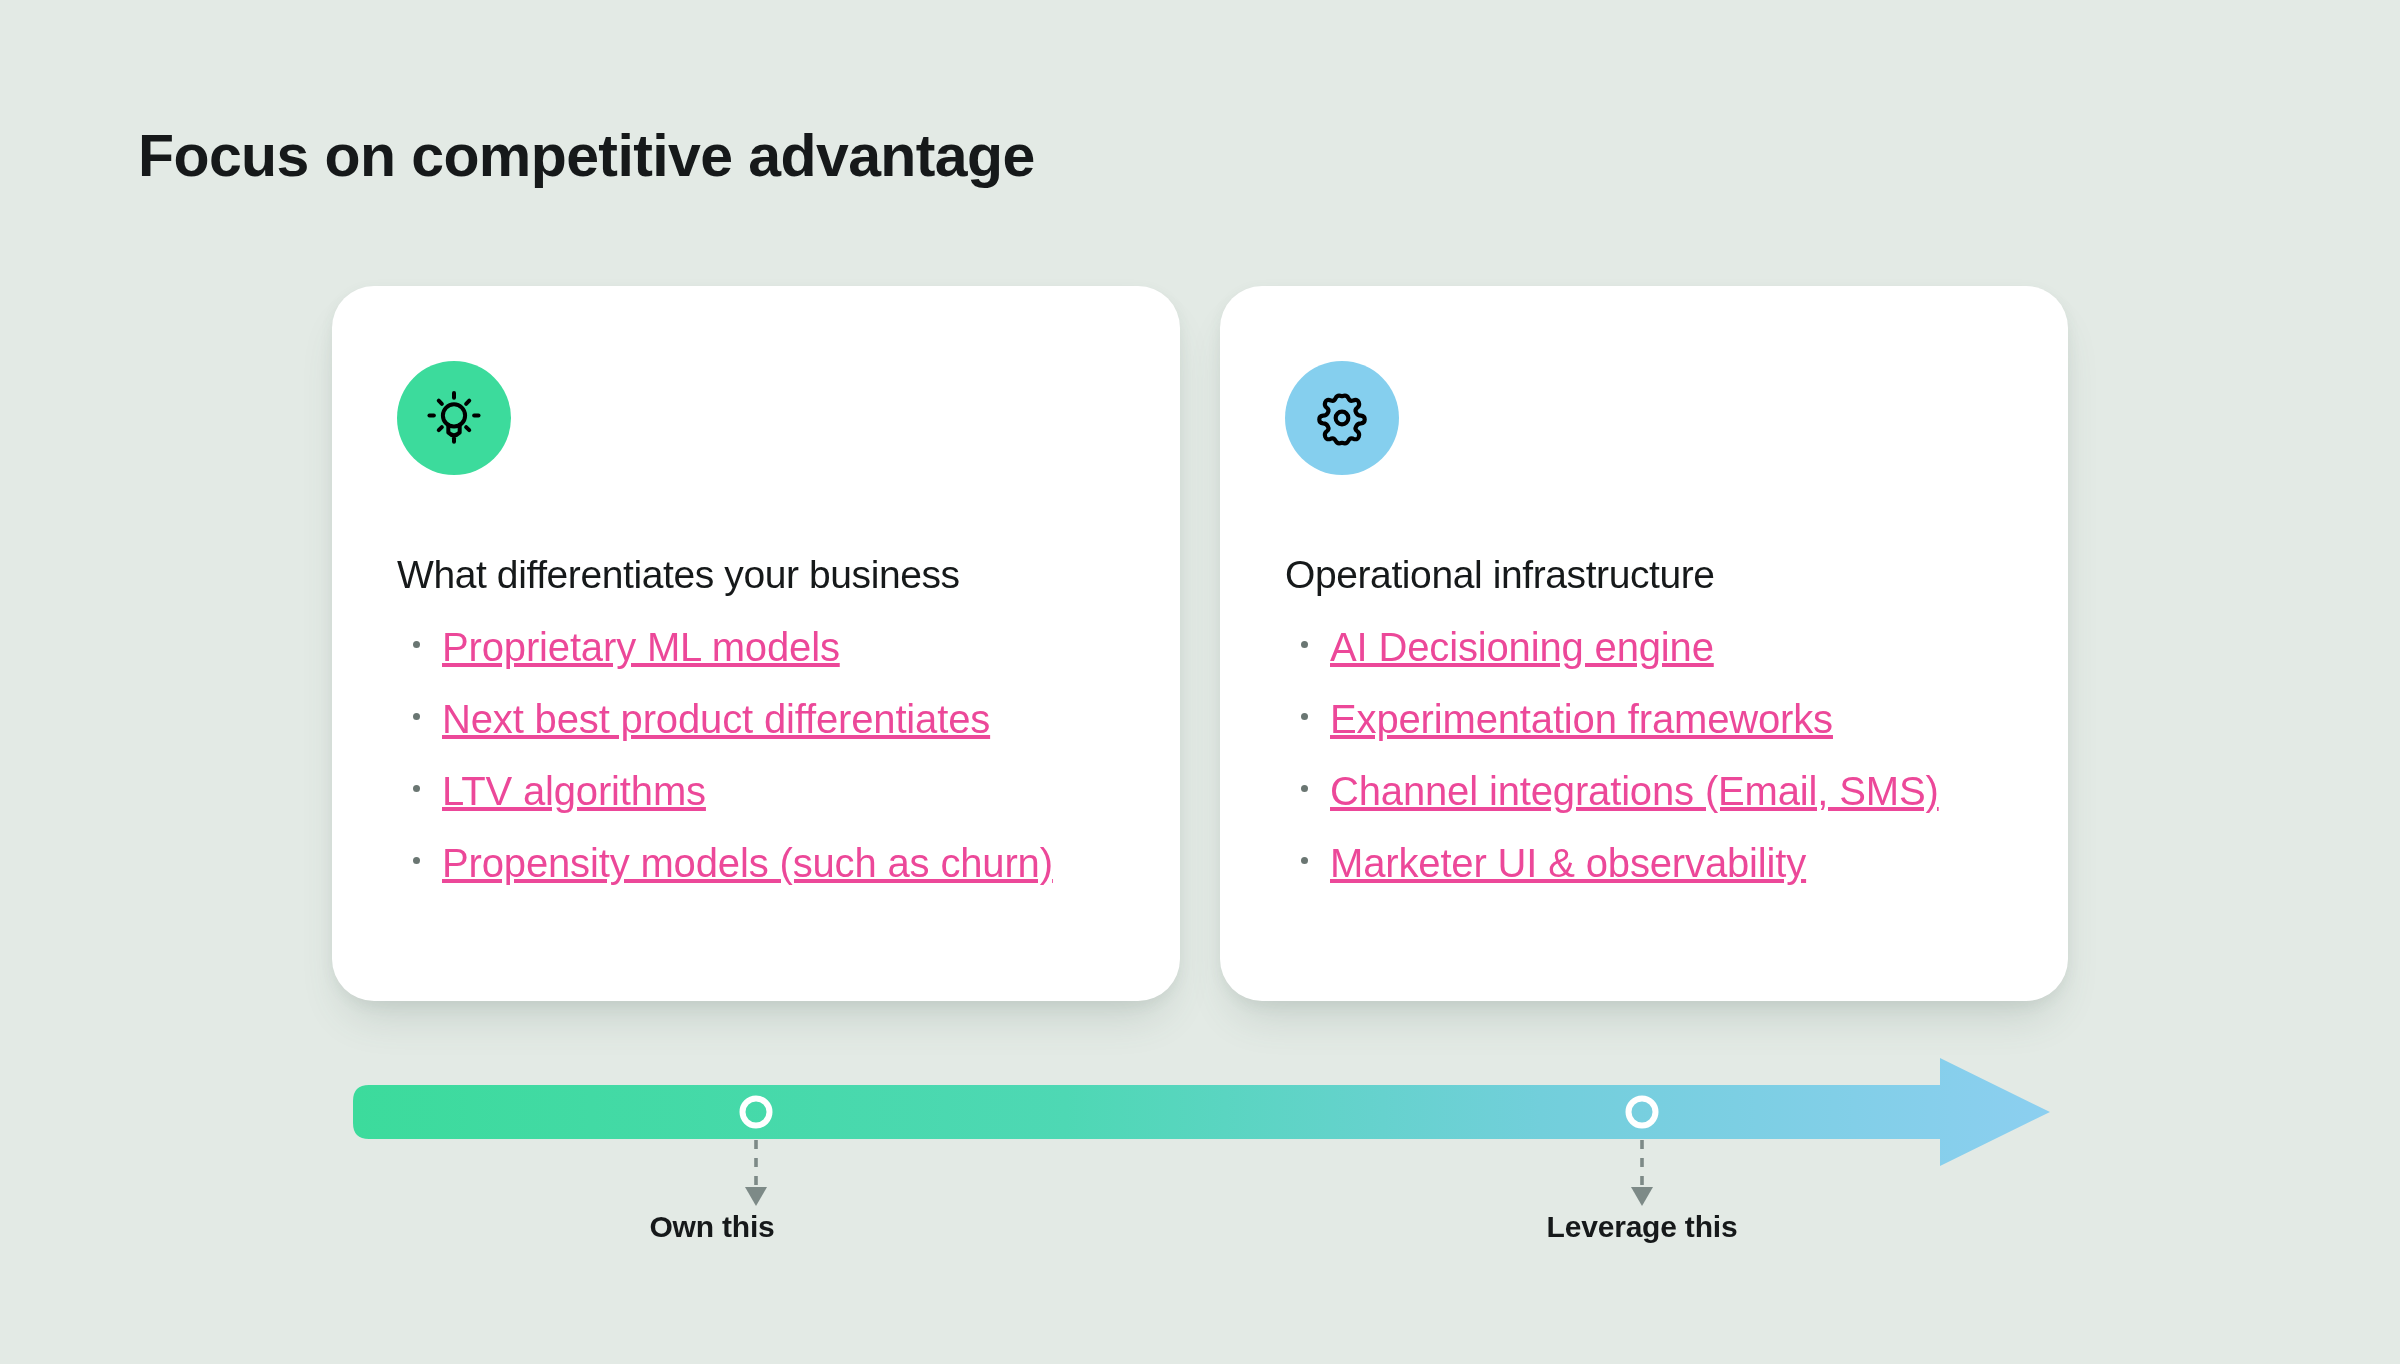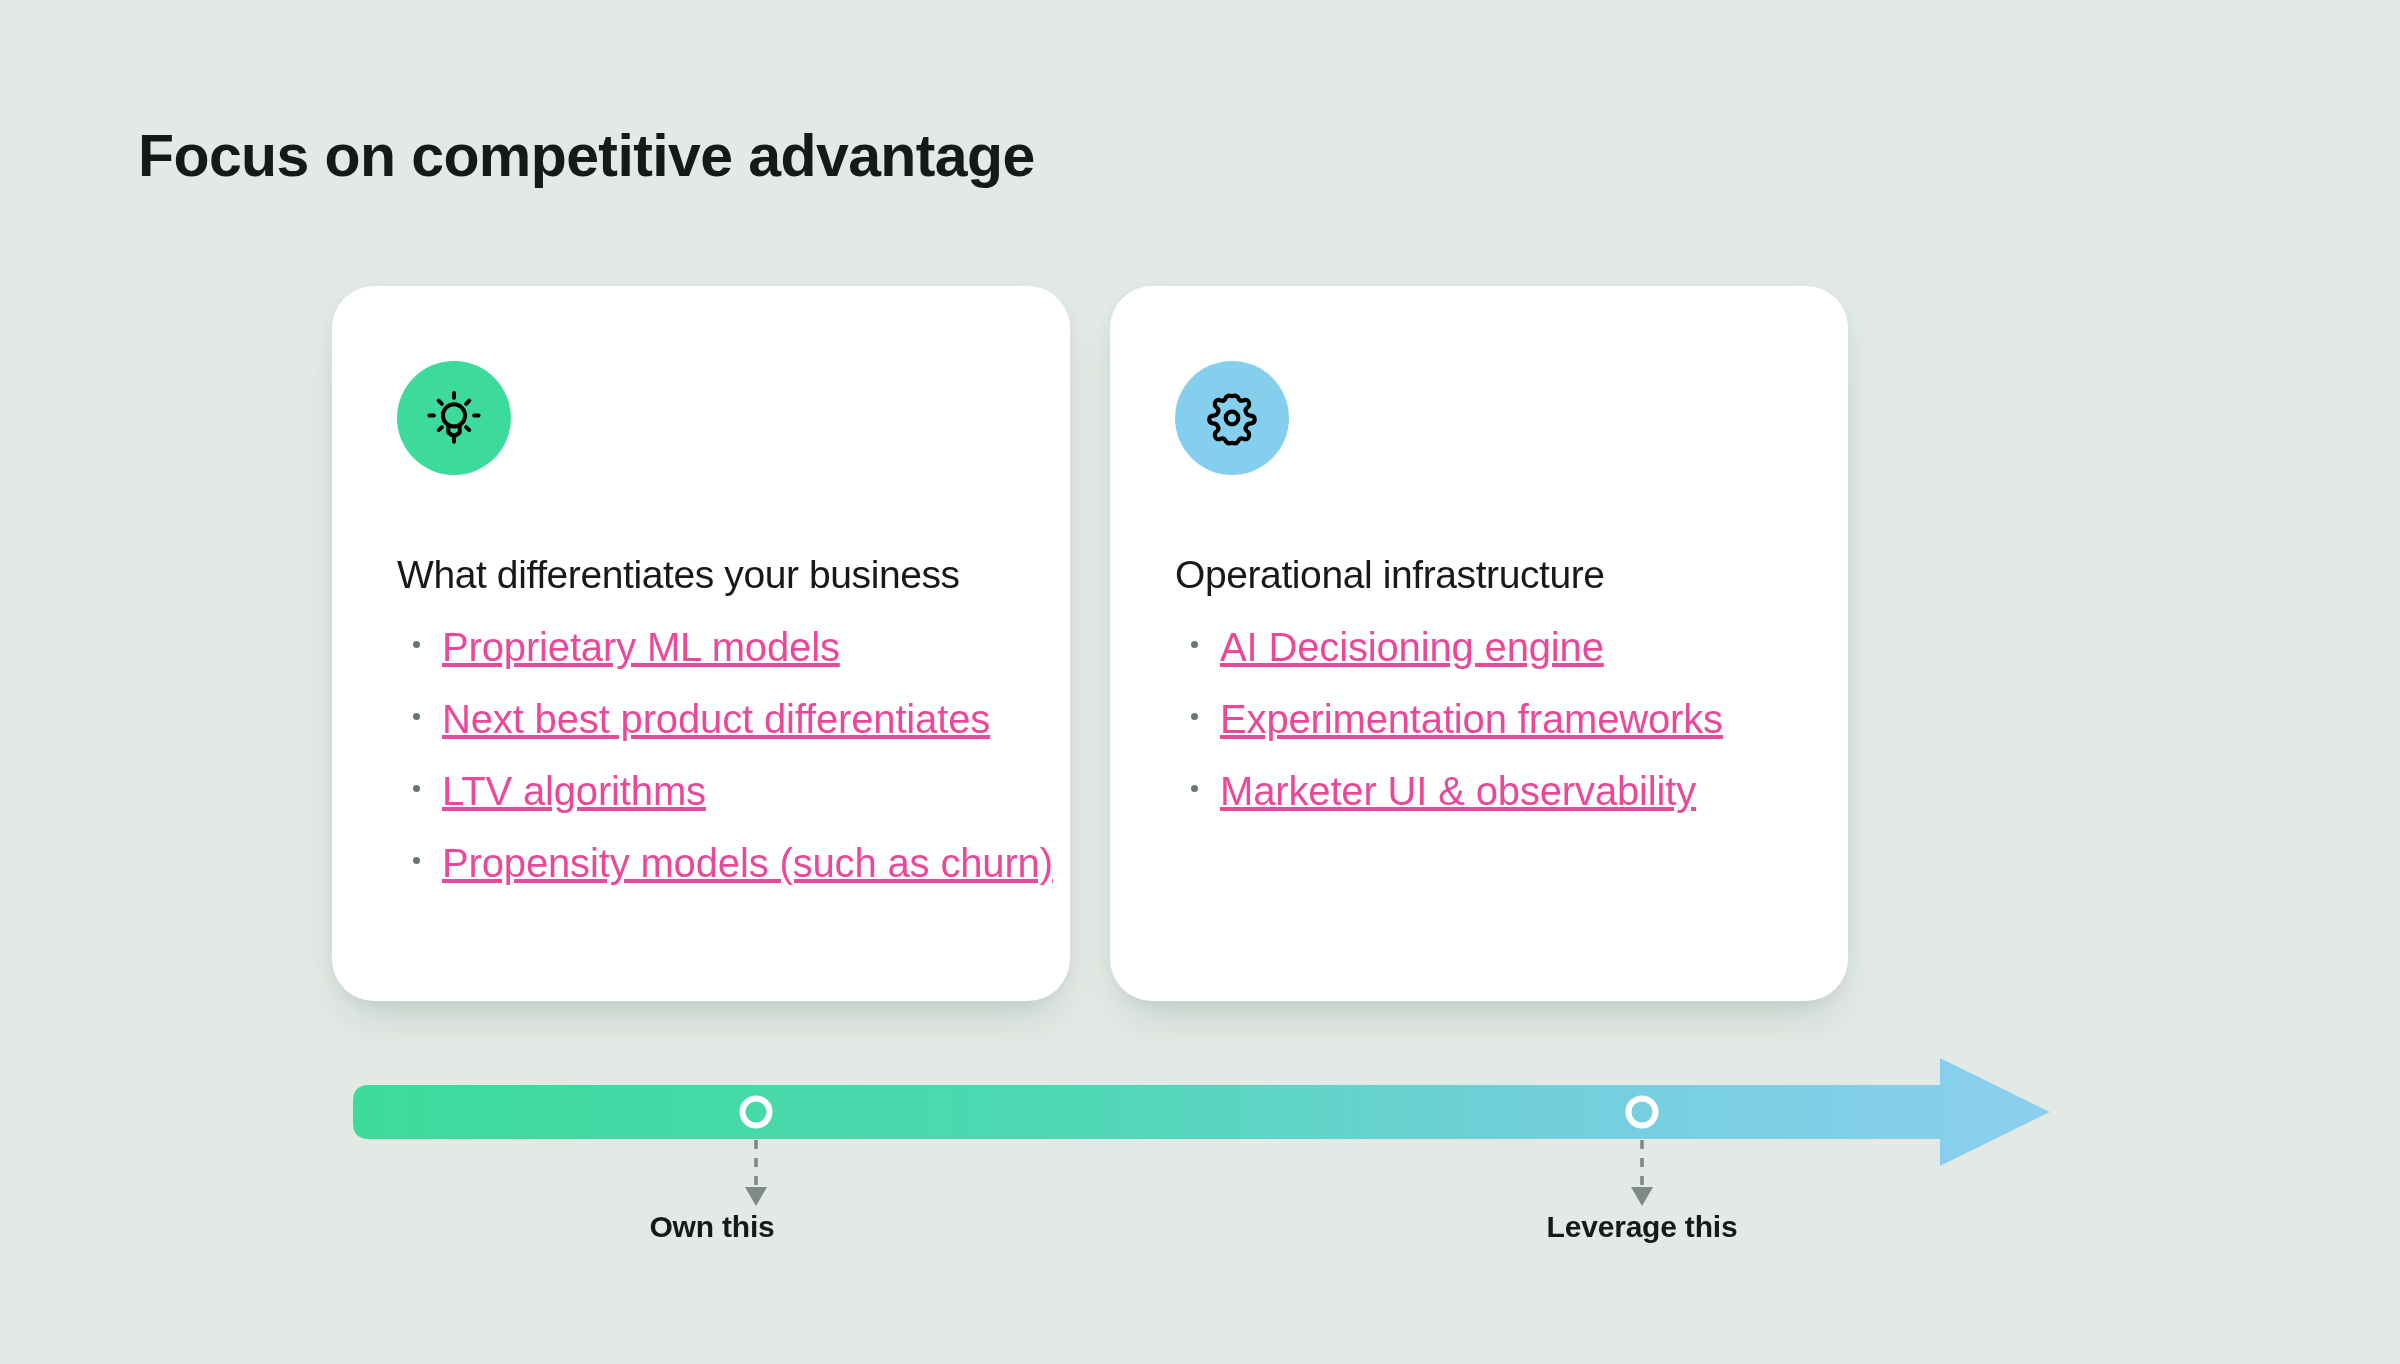--- a/index.html
+++ b/index.html
@@ -33,21 +33,21 @@
     letter-spacing: -0.6px;
     color: #16191a;
     white-space: nowrap;
   }
 
   
   .cards {
     position: absolute;
     left: 332px;
     top: 286px;
-    width: 1516px;
+    width: 1736px;
     display: flex;
     gap: 40px;
   }
 
   .card {
     position: relative;
     width: 848px;
     height: 715px;
     background: #ffffff;
     border-radius: 42px;
@@ -174,20 +174,21 @@
                    q-1 -2.8 1.3 -4.4 q2 -1.5 0.8 -3.7 q-1.2 -2.2 -3.7 -2.3
                    q-3 -0.2 -3 -3.0 q0 -2.8 3 -3.0 q2.5 -0.1 3.7 -2.3
                    q1.2 -2.2 -0.8 -3.7 q-2.3 -1.6 -1.3 -4.4 q1.1 -2.9 4.6 -1.3
                    q2.3 0.8 3.5 -1.9 q1.3 -2.8 4.9 -1.4 z"></path>
         </svg>
       </div>
       <h2 class="card-title">Operational infrastructure</h2>
       <ul class="bullet-list">
         <li class="bullet-item">AI Decisioning engine</li>
         <li class="bullet-item">Experimentation frameworks</li>
+        <li class="bullet-item">Channel integrations (Email, SMS)</li>
         <li class="bullet-item">Marketer UI &amp; observability</li>
       </ul>
     </div>
 
   </div>
 
   <div class="timeline">
     <svg width="2400" height="200" viewBox="0 0 2400 200">
       <defs>
         <linearGradient id="barGrad" x1="0" y1="0" x2="1" y2="0">

